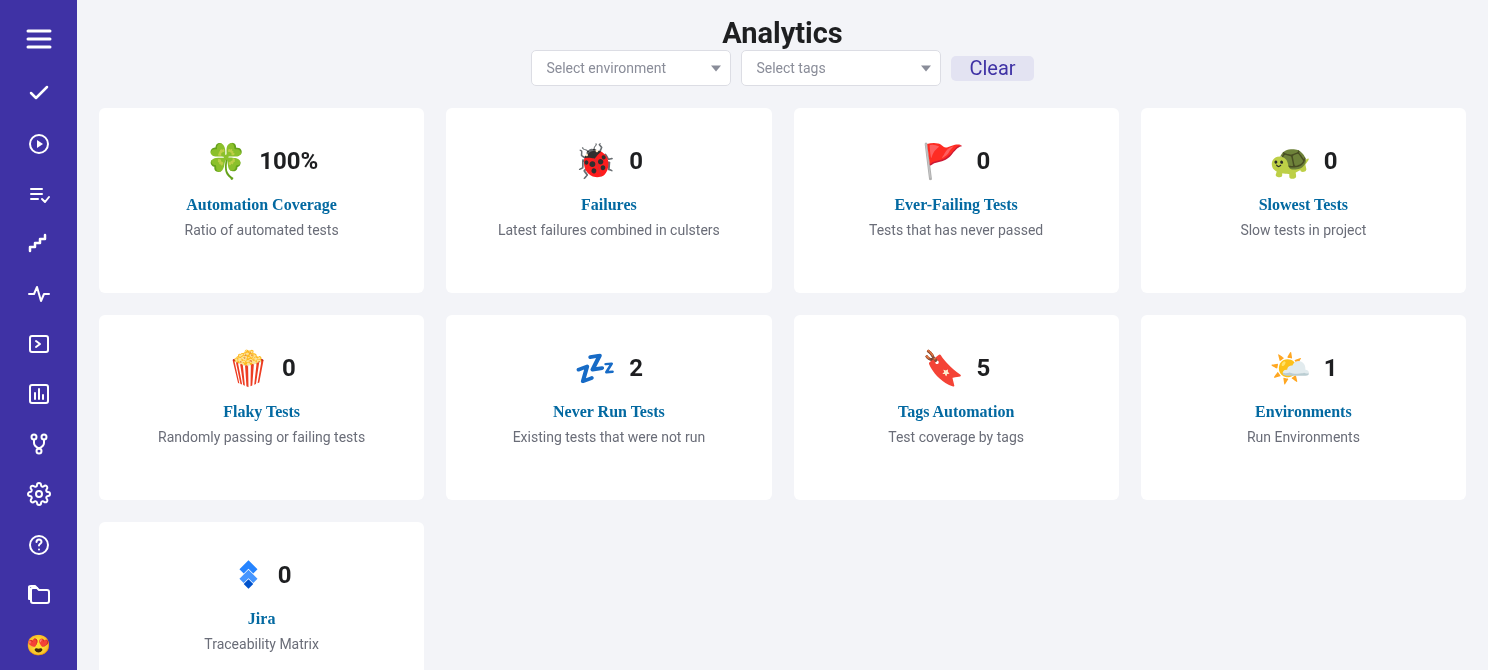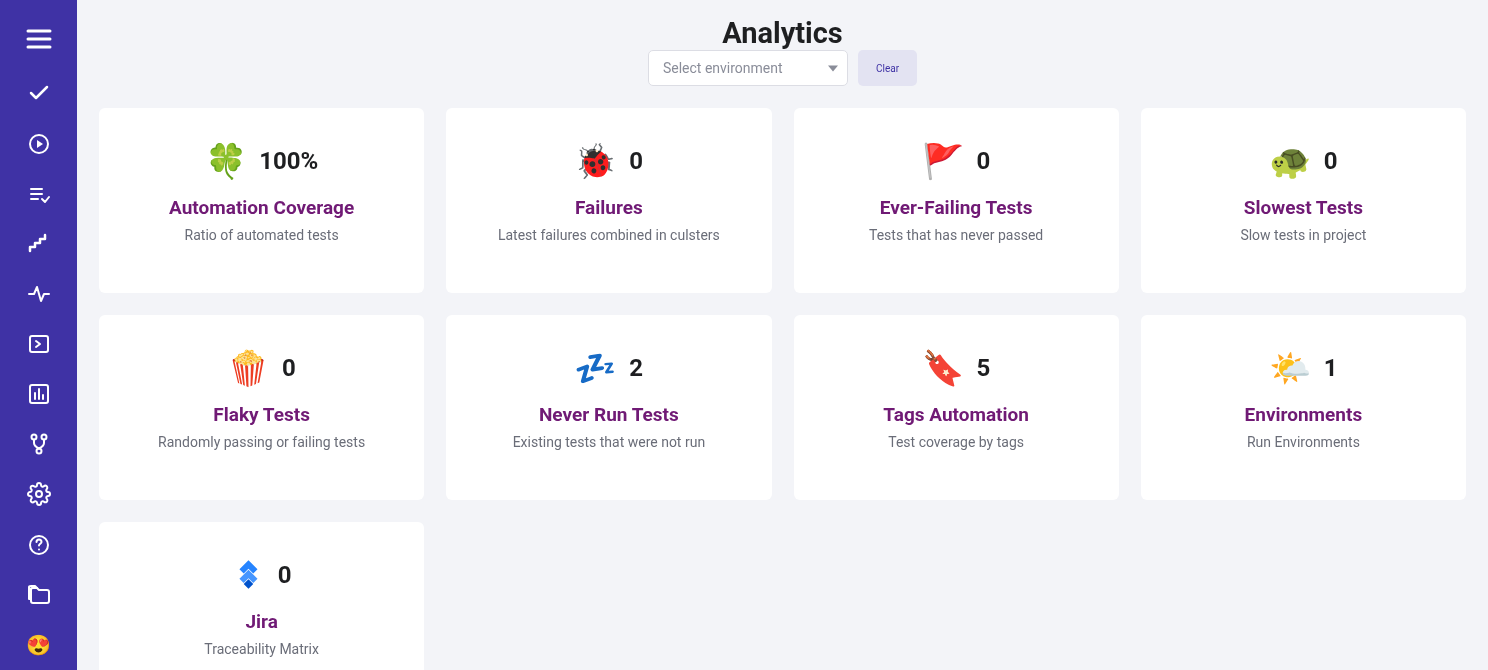--- a/index.html
+++ b/index.html
@@ -86,26 +86,26 @@
     }
     .select-caret {
       position: absolute;
       right: 10px;
       top: 50%;
       transform: translateY(-50%);
       pointer-events: none;
       color: #8a8d99;
     }
     .clear-btn {
-      height: 36px;
+      height: 25px;
       padding: 0 18px;
       background: #e3e3f2;
       border: none;
       border-radius: 5px;
-      font-size: 10px;
+      font-size: 20px;
       color: #3f32a5;
       cursor: pointer;
       font-family: inherit;
     }
     .cards {
       display: grid;
       grid-template-columns: repeat(4, 1fr);
       gap: 22px;
     }
     .card {
@@ -137,24 +137,25 @@
       align-items: center;
       justify-content: center;
     }
     .card-value {
       font-size: 24px;
       font-weight: 700;
       color: #1e1f21;
       line-height: 1;
     }
     .card-title {
-      font-size: 19px;
+      font-size: 16px;
       font-weight: 700;
-      color: #701a75;
+      color: #0369a1;
       margin-bottom: 8px;
+      font-family: Liberation Serif, serif;
     }
     .card-subtitle {
       font-size: 14px;
       color: #6a6d78;
     }
   </style>
 </head>
 <body>
 
 <div class="sidebar">
@@ -248,20 +249,30 @@
       <div class="select-wrap">
         <select class="select">
           <option>Select environment</option>
         </select>
         <span class="select-caret">
           <svg width="10" height="10" viewBox="0 0 10 10" fill="#8a8d99">
               <polygon points="0 2 10 2 5 8"></polygon>
             </svg>
         </span>
       </div>
+      <div class="select-wrap">
+        <select class="select">
+          <option>Select tags</option>
+        </select>
+        <span class="select-caret">
+          <svg width="10" height="10" viewBox="0 0 10 10" fill="#8a8d99">
+              <polygon points="0 2 10 2 5 8"></polygon>
+            </svg>
+        </span>
+      </div>
       <button class="clear-btn">Clear</button>
     </div>
   </div>
 
   <div class="cards">
 
     <div class="card">
       <div class="card-top">
         <span class="card-icon">🍀</span>
         <span class="card-value">100%</span>

